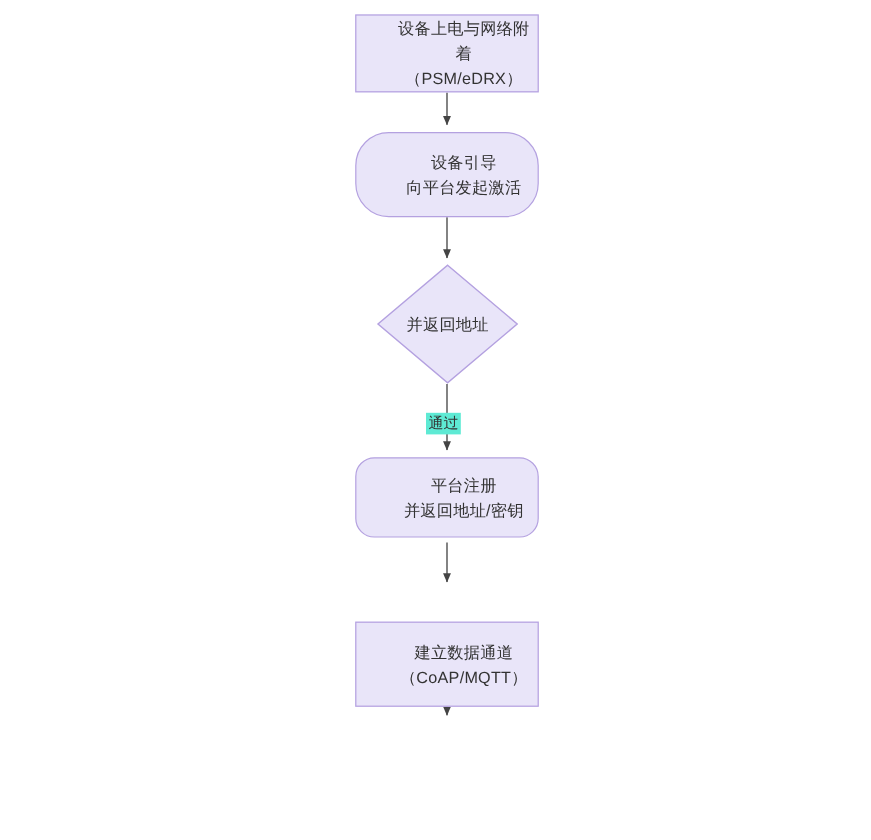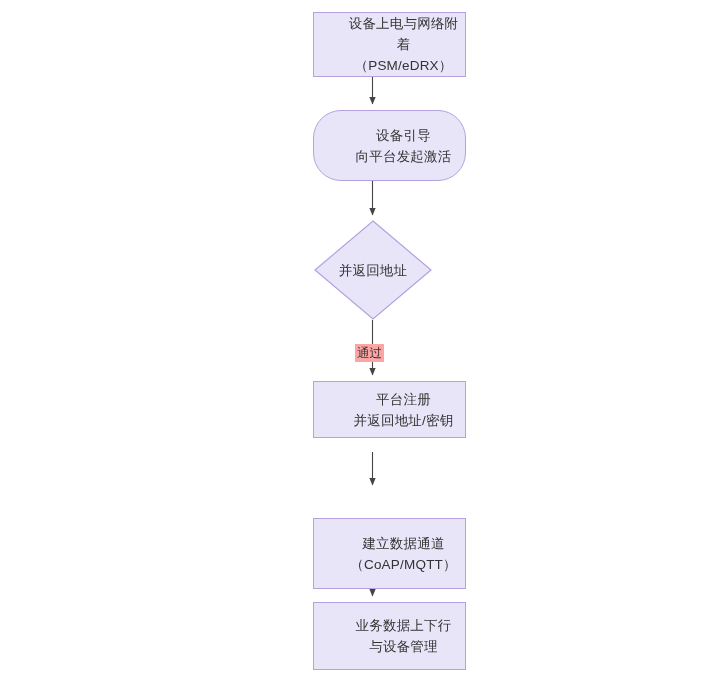--- a/index.html
+++ b/index.html
@@ -36,28 +36,28 @@
 
   
   .proc {
     position: absolute;
     box-sizing: border-box;
     background: #e9e5f9;
     border: 1.2px solid #b4a1e0;
     display: flex;
     align-items: center;
     justify-content: center;
-    left: 313px;
+    left: 296px;
     width: 153px;
     padding-left: 28px;
   }
 
   #node-power        { top: 12px;  height: 65px; }
   #node-bootstrap    { top: 110px; height: 71px; border-radius: 28px; }
-  #node-register     { top: 381px; height: 57px; }
+  #node-register     { top: 381px; height: 67px; border-radius: 16px; }
   #node-channel      { top: 491px; height: 71px; margin-top: 27px; }
   #node-business     { top: 602px; height: 68px; }
 
   
   #node-auth {
     position: absolute;
     left: 314px;
     top: 220px;
     width: 118px;
     height: 100px;
@@ -83,21 +83,21 @@
     height: 700px;
     pointer-events: none;
   }
 
   
   .edge-label {
     position: absolute;
     font-size: 12.5px;
     line-height: 16px;
     color: #333333;
-    background: #fca5a5;
+    background: #5eead4;
     padding: 1px 2px;
     white-space: nowrap;
   }
   #edge-label-pass {
     left: 355px;
     top: 344px;
   }
 </style>
 </head>
 <body>
@@ -146,18 +146,14 @@
   <div class="proc" id="node-register">
     <div class="node-label">平台注册
 并返回地址/密钥</div>
   </div>
 
   <div class="proc" id="node-channel">
     <div class="node-label">建立数据通道
 （CoAP/MQTT）</div>
   </div>
 
-  <div class="proc" id="node-business">
-    <div class="node-label">业务数据上下行
-与设备管理</div>
-  </div>
 
 </div>
 
 </body></html>

